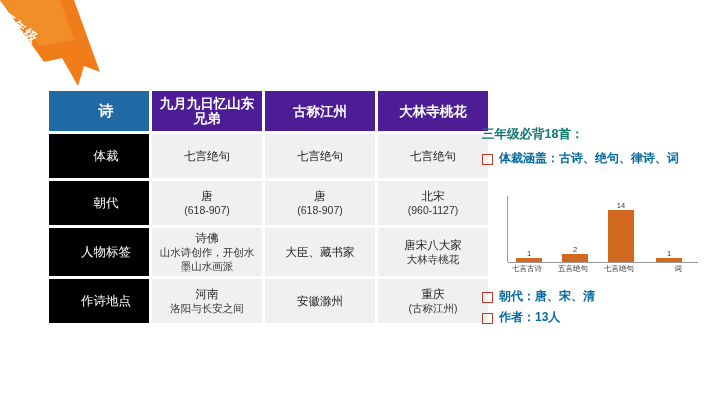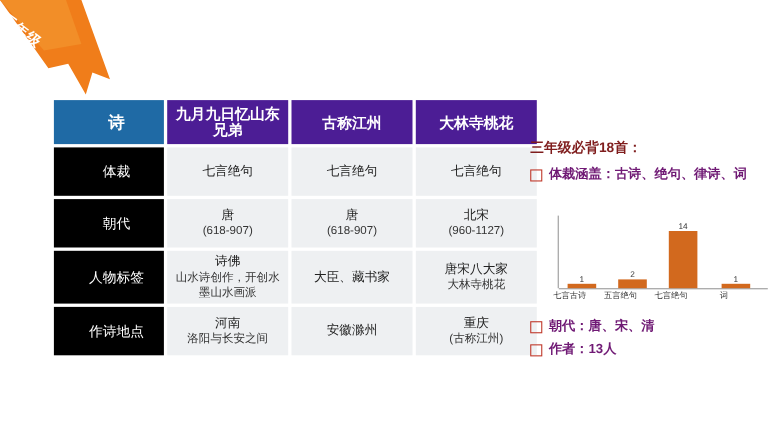--- a/index.html
+++ b/index.html
@@ -99,29 +99,29 @@
   }
 
   
   #right-panel {
     position: absolute;
     left: 482px;
     top: 126px;
     width: 225px;
   }
   #right-title {
-    color: #7f1d1d;
+    color: #0f766e;
     font-size: 12.5px;
     font-weight: bold;
     margin-bottom: 7px;
   }
   .bullet-line {
     display: flex;
     align-items: flex-start;
-    color: #701a75;
+    color: #0369a1;
     font-size: 12px;
     font-weight: bold;
     line-height: 17px;
     margin-bottom: 4px;
   }
   .bullet-mark {
     width: 9px;
     height: 9px;
     border: 1.6px solid #c0392b;
     margin-right: 6px;
@@ -159,21 +159,21 @@
   }
   .bar-val {
     font-size: 7.5px;
     color: #333333;
     line-height: 9px;
   }
   .tick-label {
     position: absolute;
     top: 68px;
     width: 48px;
-    text-align: center;
+    text-align: right;
     font-size: 7.5px;
     color: #333333;
   }
   #y-axis {
     position: absolute;
     left: 13px;
     top: 0;
     width: 1px;
     height: 66px;
     background: #9a9a9a;

